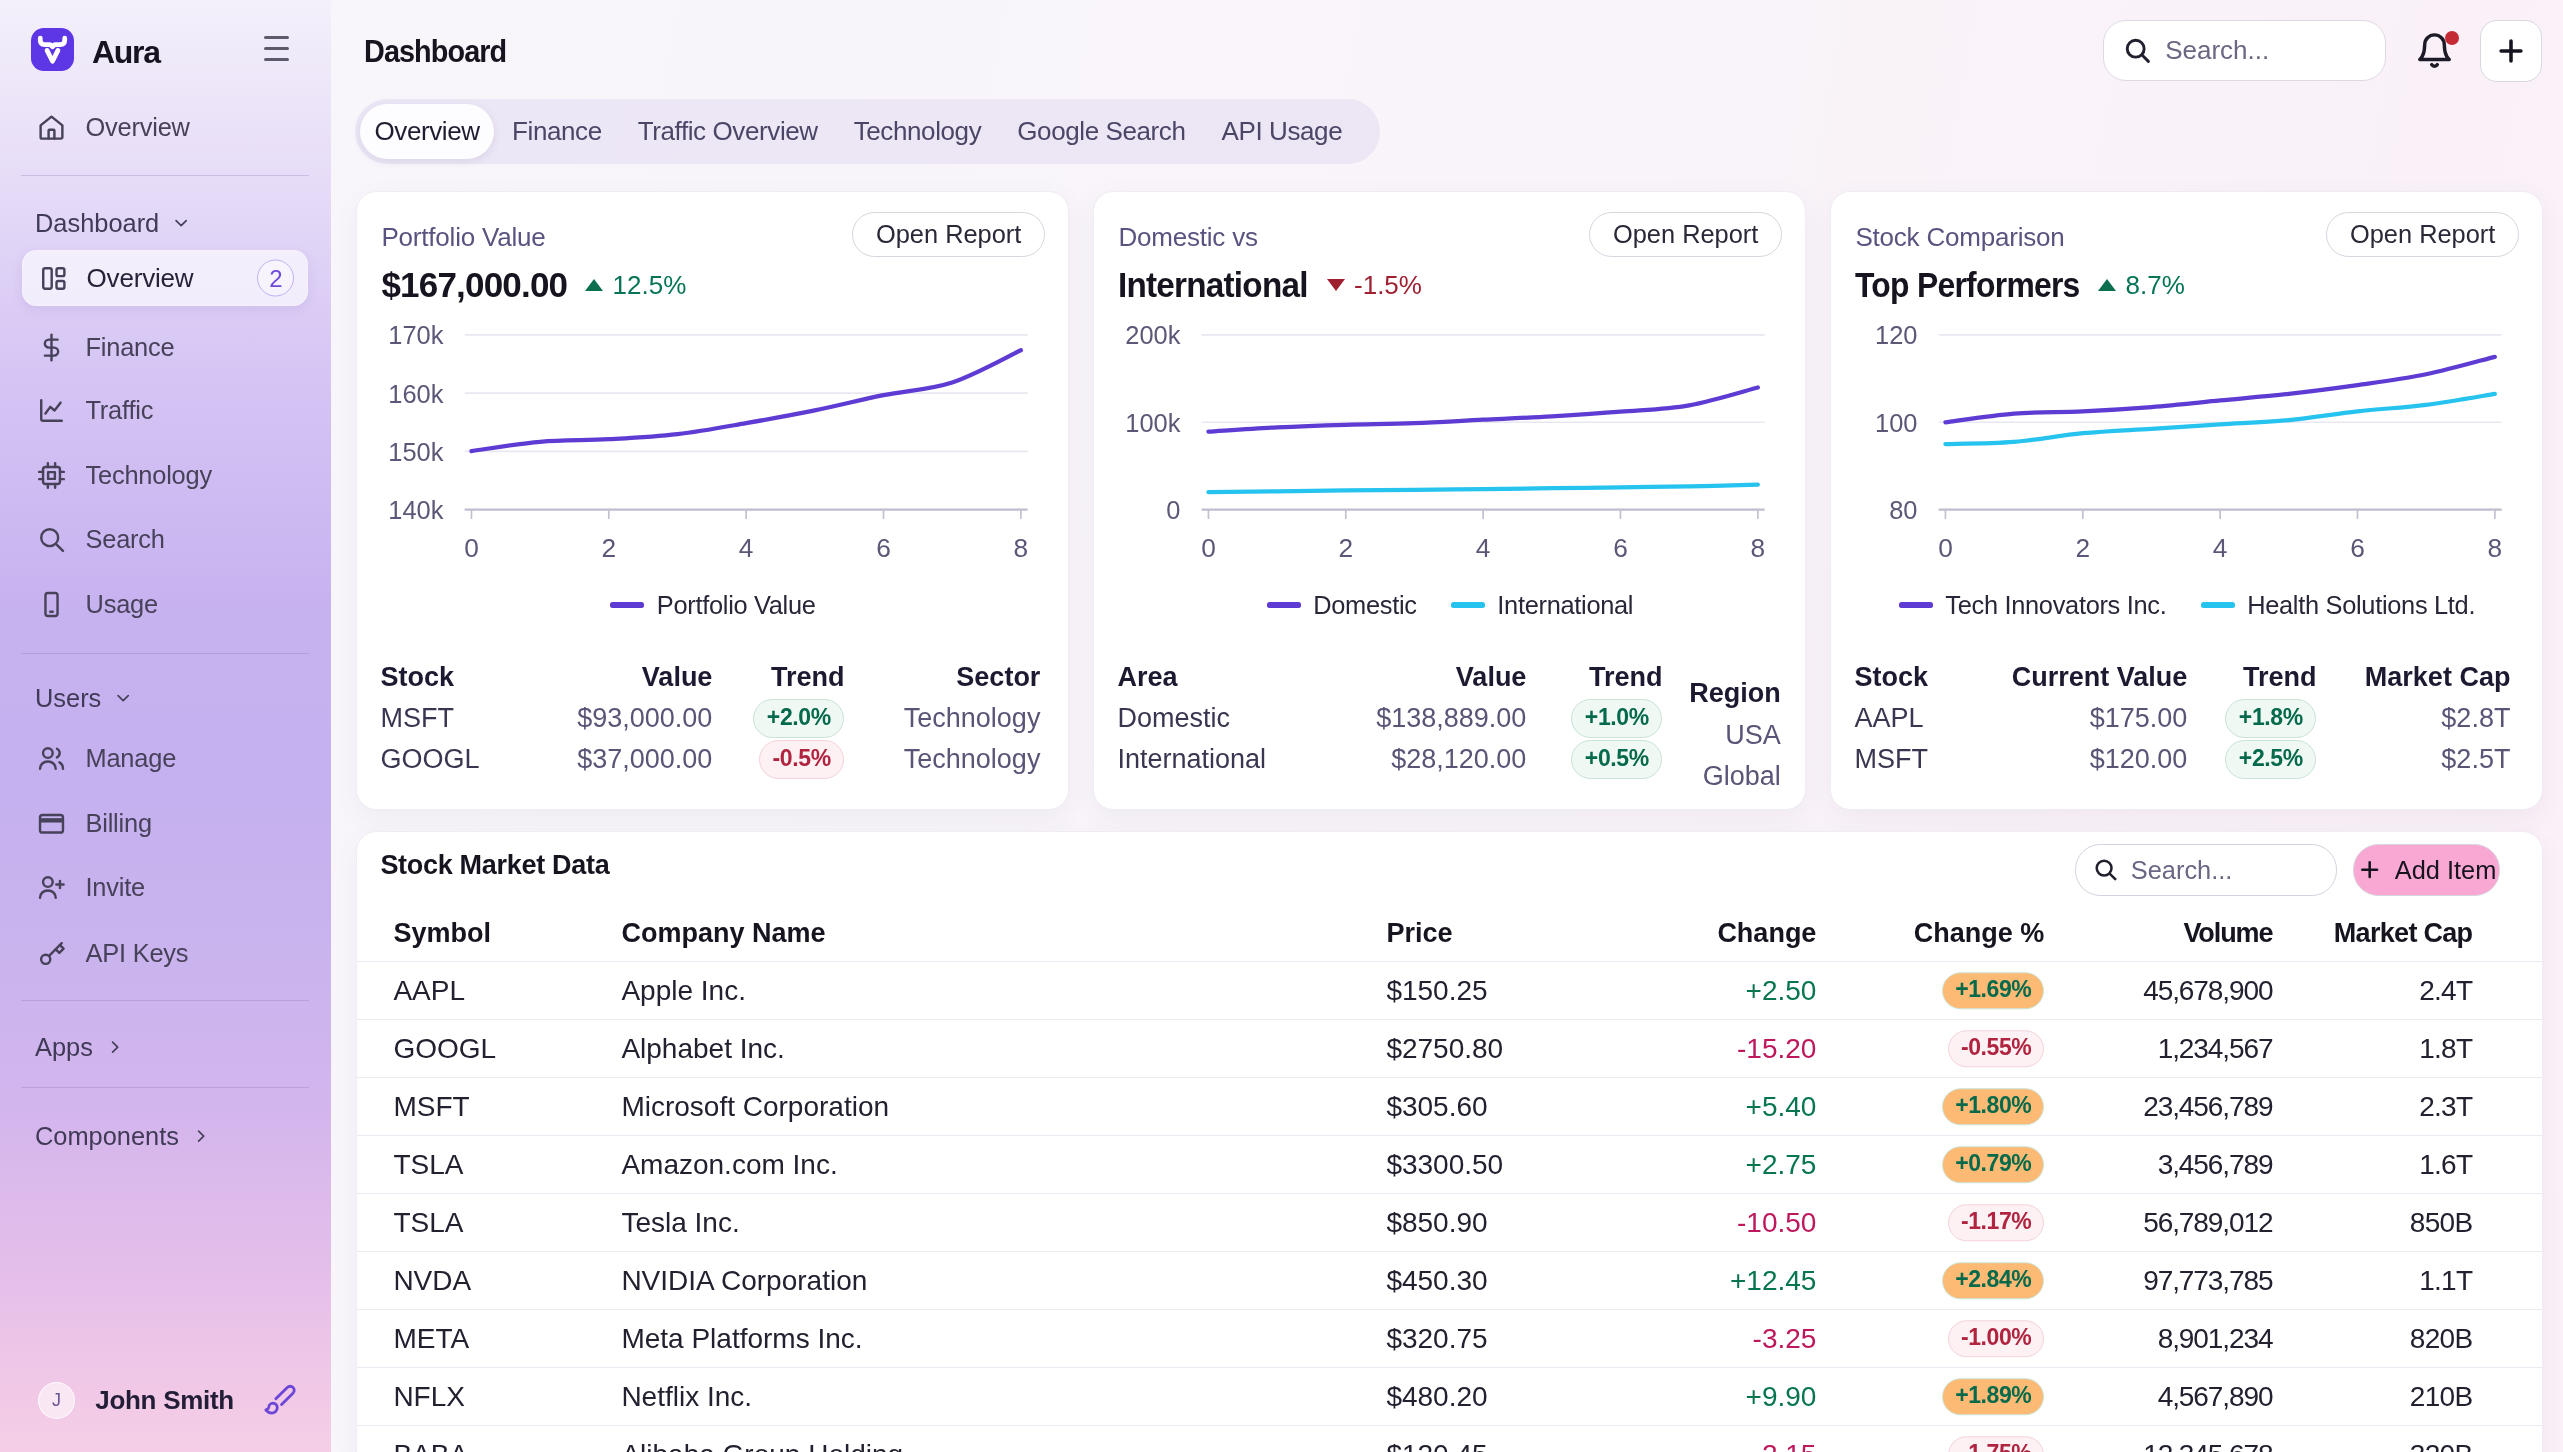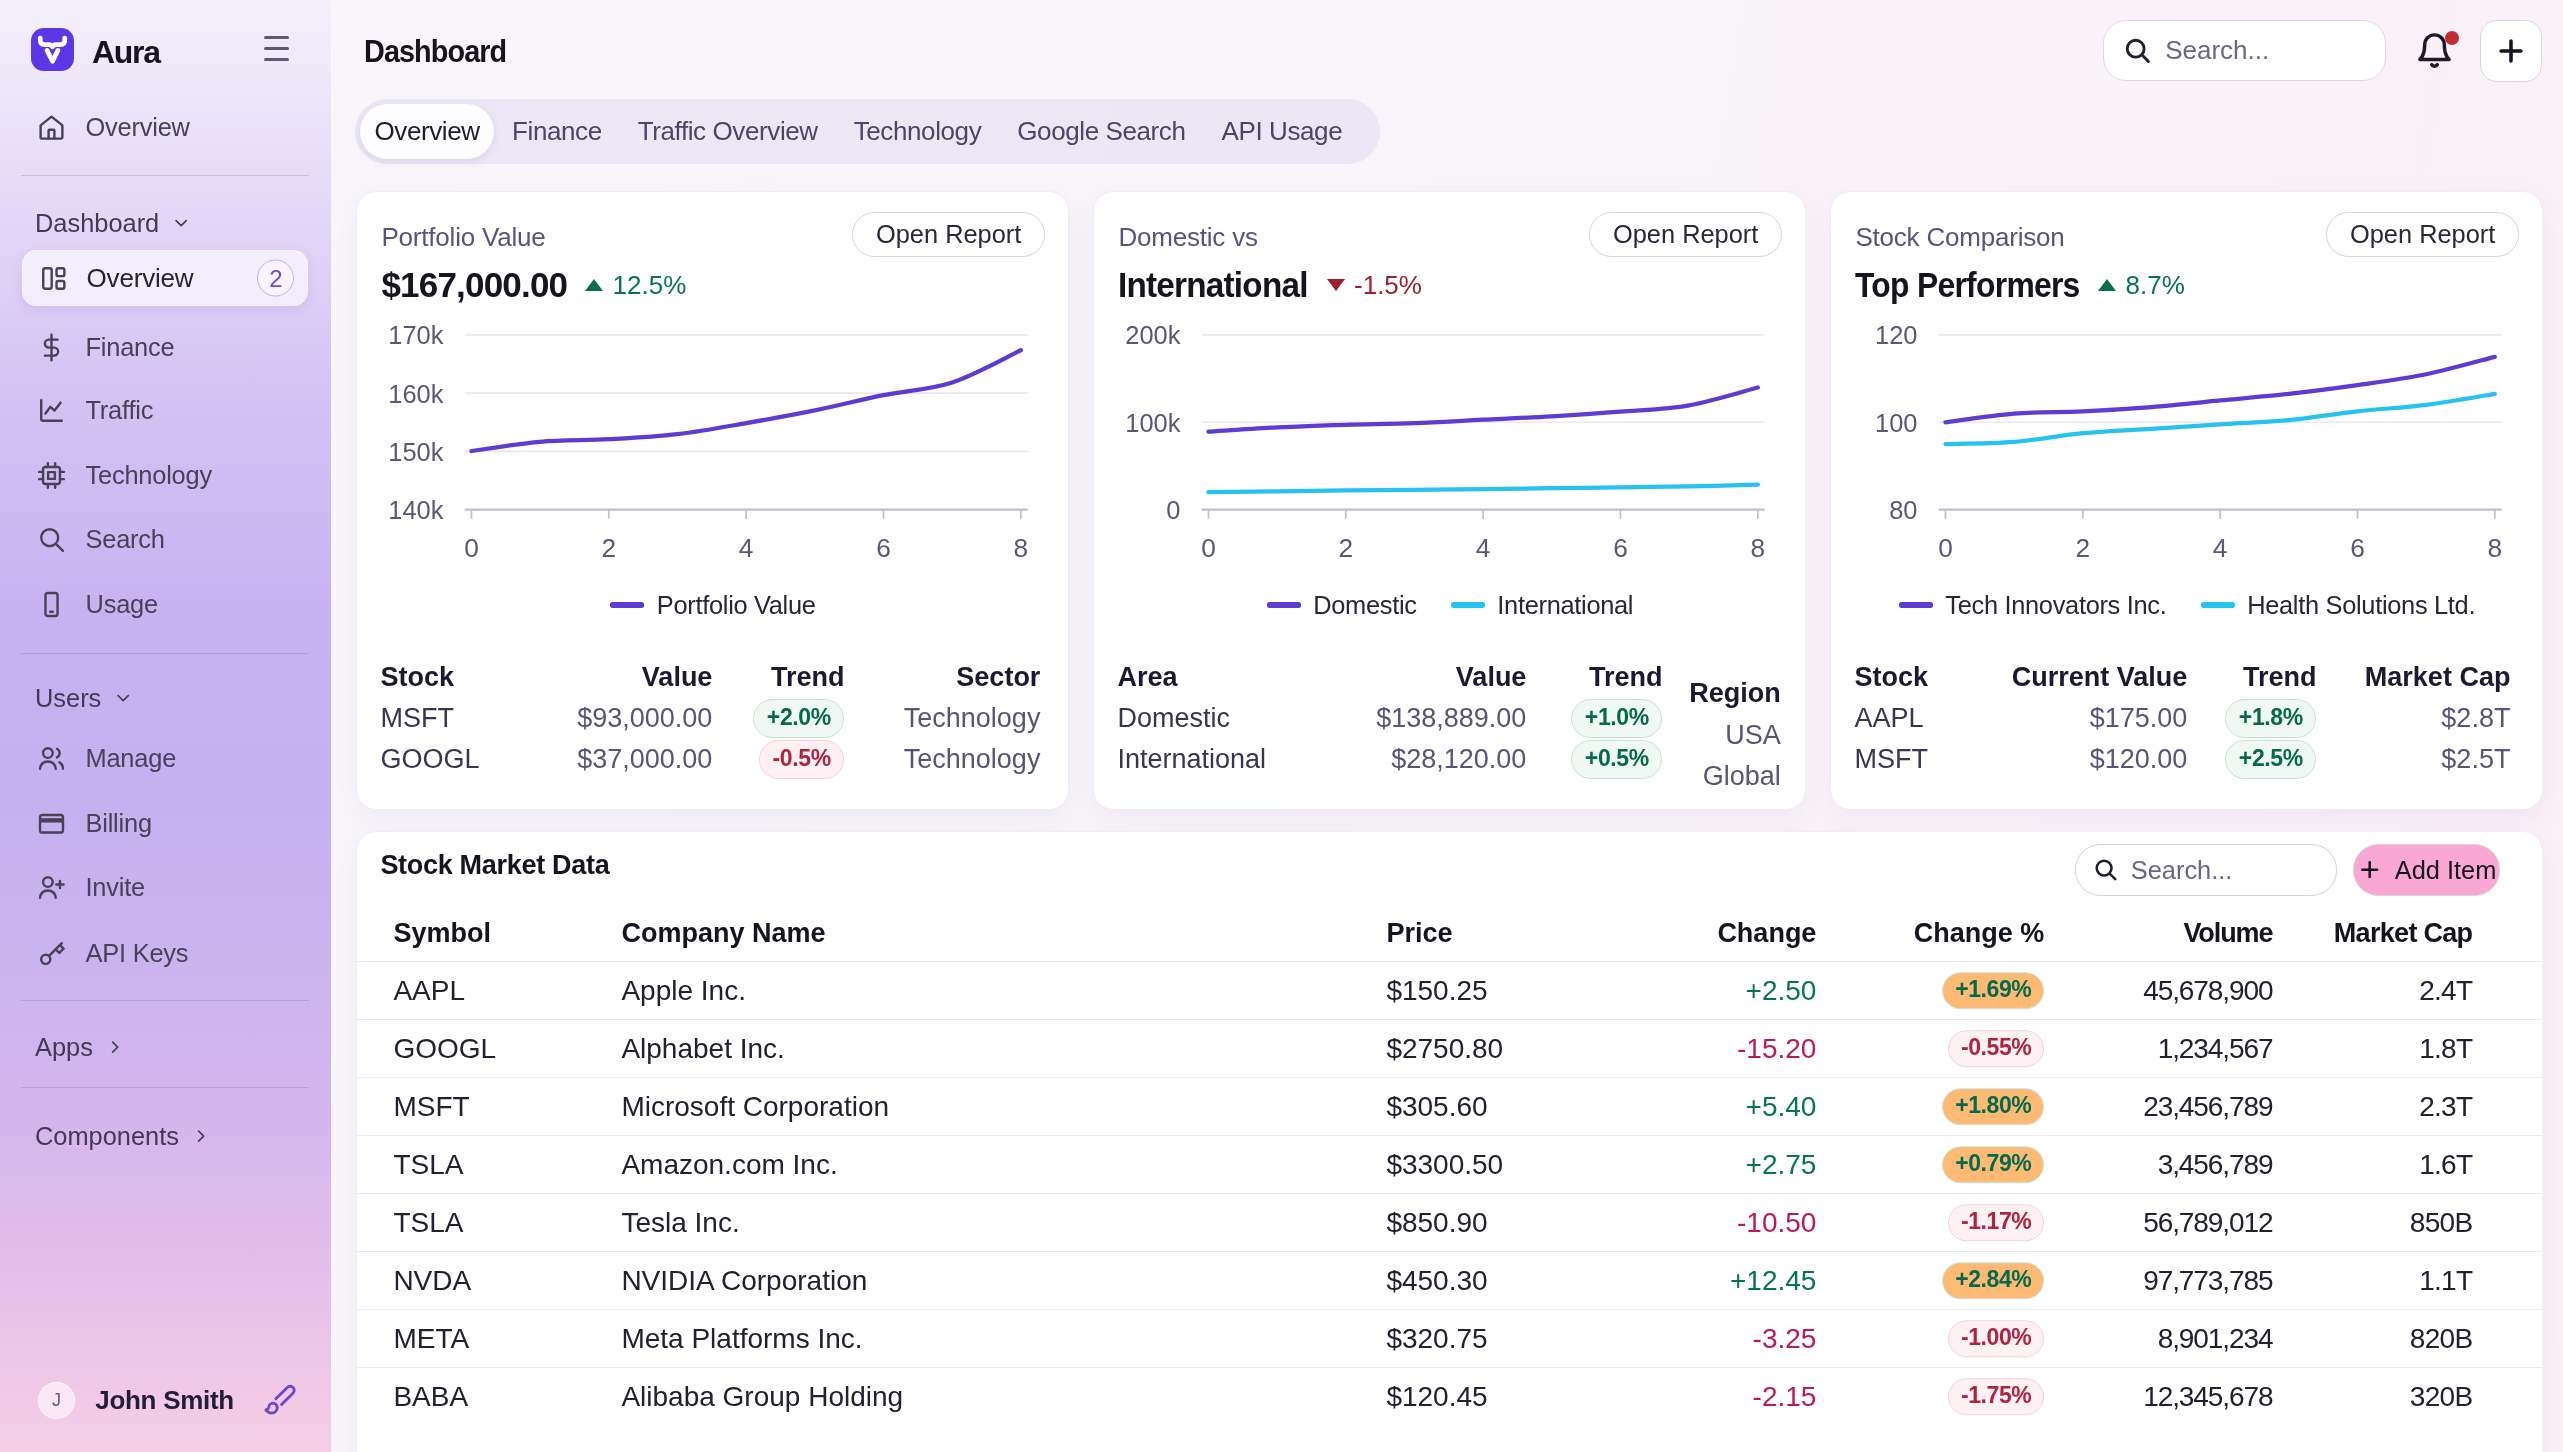--- a/index.html
+++ b/index.html
@@ -556,20 +556,29 @@
 <div class="trow">
           <span class="cell c-sym">META</span>
           <span class="cell c-name">Meta Platforms Inc.</span>
           <span class="cell c-price">$320.75</span>
           <span class="cell c-chg rtxt">-3.25</span>
           <span class="cell c-pct"><span class="pill2 r">-1.00%</span></span>
           <span class="cell c-vol">8,901,234</span>
           <span class="cell c-cap">820B</span>
         </div>
 <div class="trow">
+          <span class="cell c-sym">NFLX</span>
+          <span class="cell c-name">Netflix Inc.</span>
+          <span class="cell c-price">$480.20</span>
+          <span class="cell c-chg gtxt">+9.90</span>
+          <span class="cell c-pct"><span class="pill2 g">+1.89%</span></span>
+          <span class="cell c-vol">4,567,890</span>
+          <span class="cell c-cap">210B</span>
+        </div>
+<div class="trow">
           <span class="cell c-sym">BABA</span>
           <span class="cell c-name">Alibaba Group Holding</span>
           <span class="cell c-price">$120.45</span>
           <span class="cell c-chg rtxt">-2.15</span>
           <span class="cell c-pct"><span class="pill2 r">-1.75%</span></span>
           <span class="cell c-vol">12,345,678</span>
           <span class="cell c-cap">320B</span>
         </div>
     </div>
   </div>

